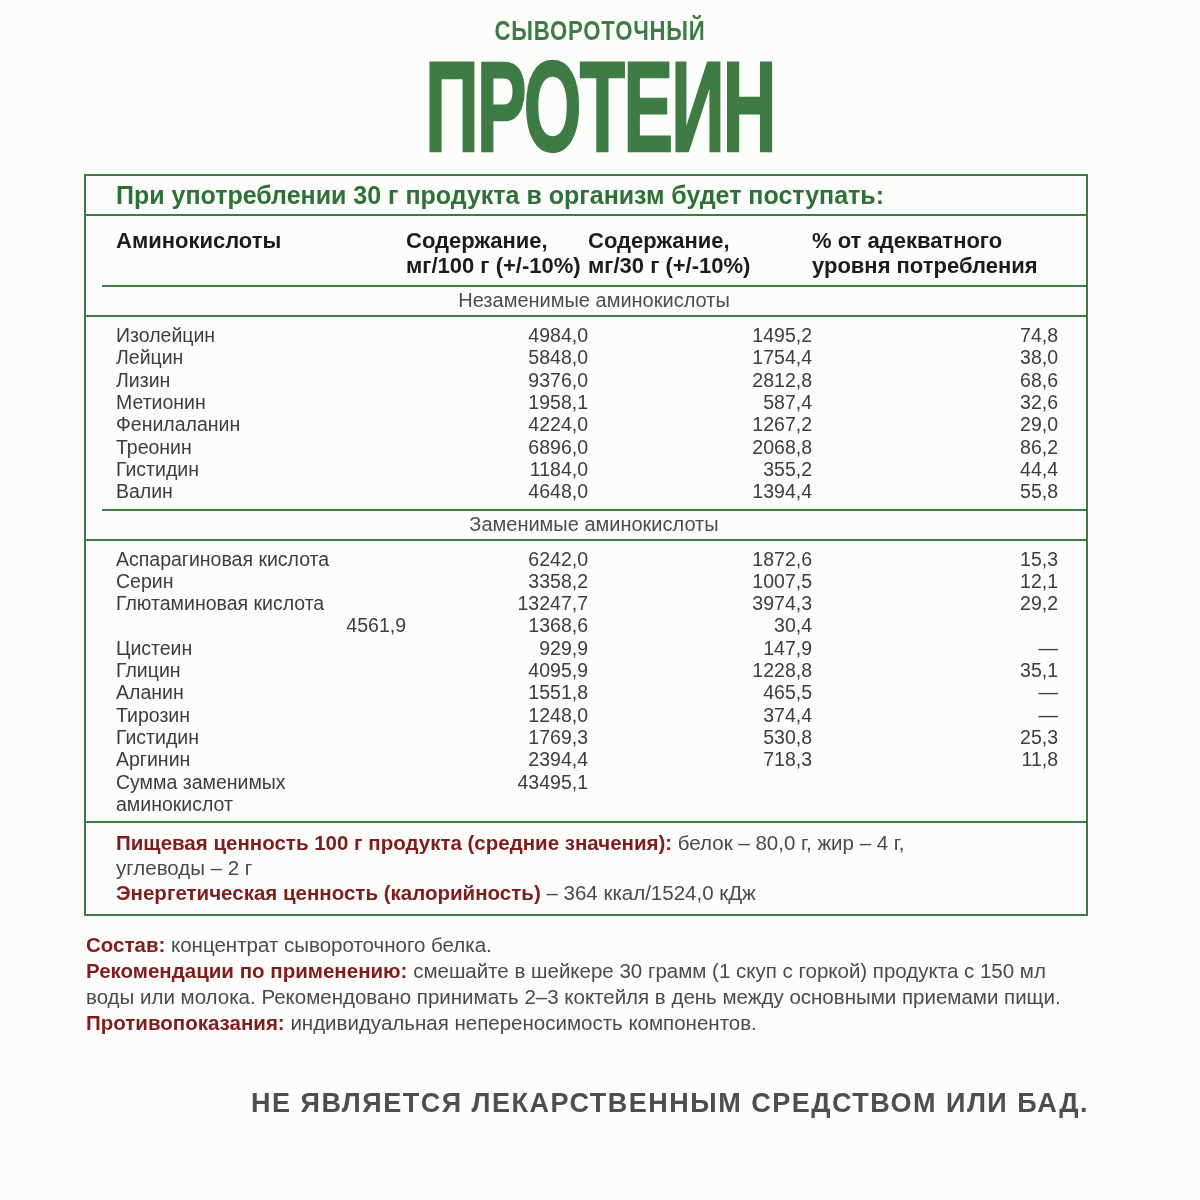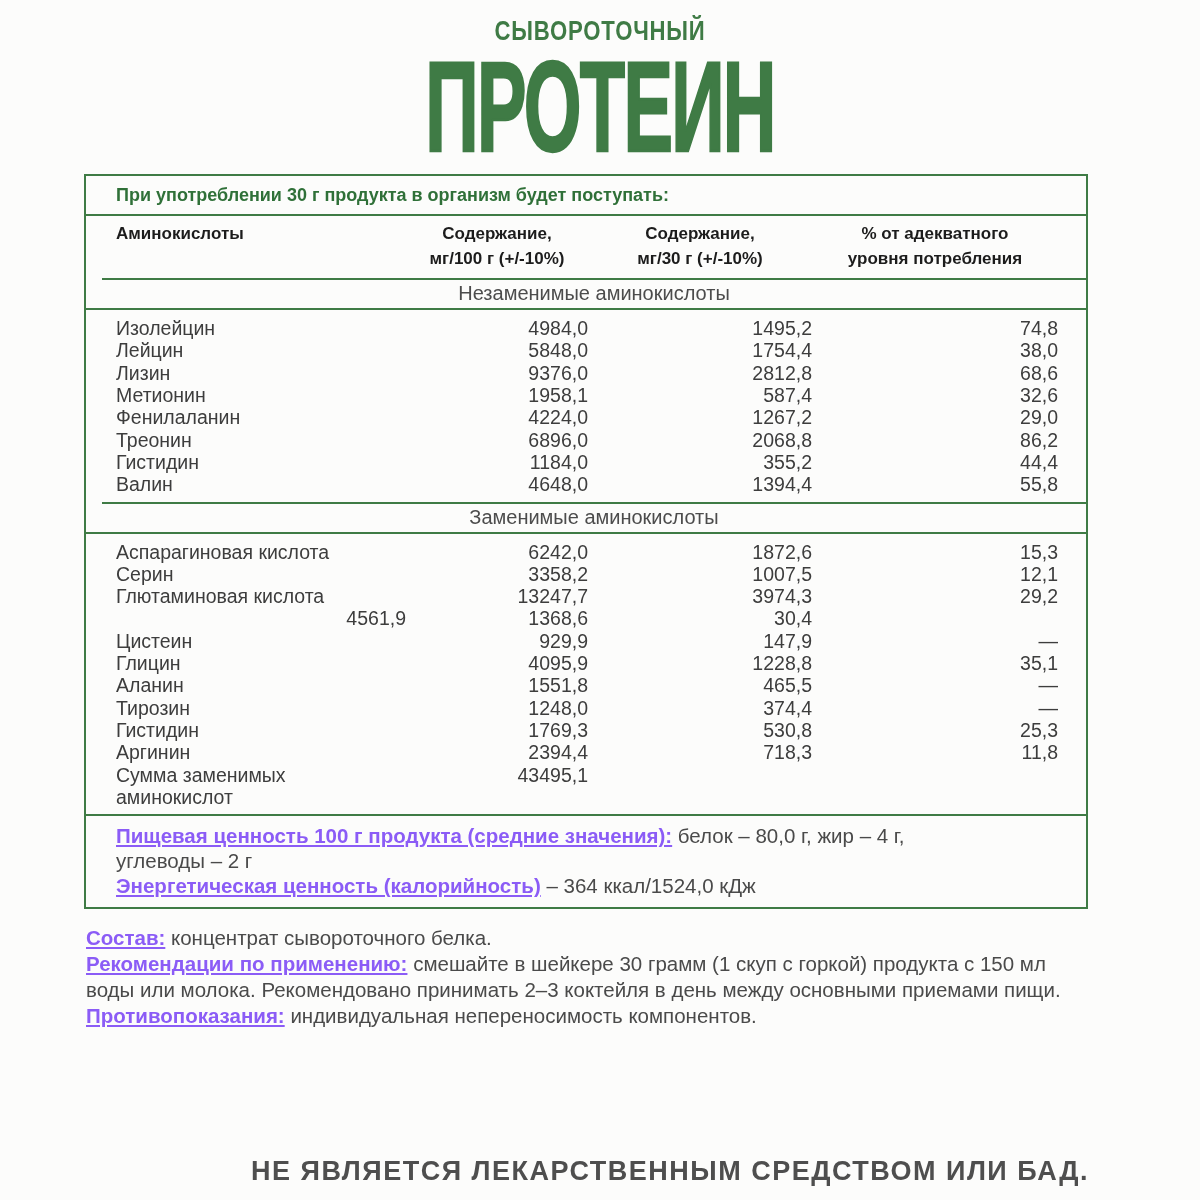--- a/index.html
+++ b/index.html
@@ -40,36 +40,36 @@
 
   
   .amino-table {
     margin: 10px 0 0 84px;
     width: 1004px;
     border: 2px solid var(--border-green);
     background: transparent;
   }
   .banner {
     color: var(--banner-green);
-    font-size: 18px;
+    font-size: 25px;
     font-weight: bold;
     line-height: 24px;
     padding: 7px 10px 7px 30px;
   }
   .cols-header {
     border-top: 2px solid var(--border-green);
     display: grid;
     grid-template-columns: 320px 182px 224px 246px;
-    padding: 5px 0 7px;
+    padding: 12px 0 7px;
     color: #1c1c1c;
-    font-size: 17px;
+    font-size: 22px;
     font-weight: bold;
     line-height: 25px;
   }
-  .col-h { white-space: pre-line; text-align: center; }
+  .col-h { white-space: pre-line; text-align: left; }
   .col-h.name-h { text-align: left; padding-left: 30px; }
 
   .section-title {
     border-top: 2px solid var(--border-green);
     text-align: center;
     font-size: 20px;
     color: #4c4c4c;
     padding: 3px 0 4px;
     line-height: 21px;
     margin-left: 16px;
@@ -85,38 +85,38 @@
   .cell.name { padding-left: 30px; }
   .cell.num { text-align: right; }
 
   .nutrition {
     border-top: 2px solid var(--border-green);
     padding: 7px 14px 9px 30px;
     font-size: 20.5px;
     line-height: 25px;
     color: #4a4a4a;
   }
-  .nutrition b, .info b { color: #8b5cf6; font-weight: bold; text-decoration: underline; }
+  .nutrition b, .info b { color: #7f1d1d; font-weight: bold; }
   .nf .val { white-space: pre-line; }
   .nf1 { max-width: 905px; }
 
   
   .info {
     margin: 16px 0 12px 86px;
     width: 1002px;
     font-size: 20.5px;
     line-height: 26px;
     color: #4a4a4a;
   }
   .info p { margin: 0; }
 
   
   .disclaimer {
     position: absolute;
-    top: 1156px;
+    top: 1088px;
     left: 0;
     width: 1200px;
     padding-left: 140px;
     text-align: center;
     font-size: 27px;
     font-weight: bold;
     letter-spacing: 1.5px;
     color: #4e4e4e;
   }
 </style>

